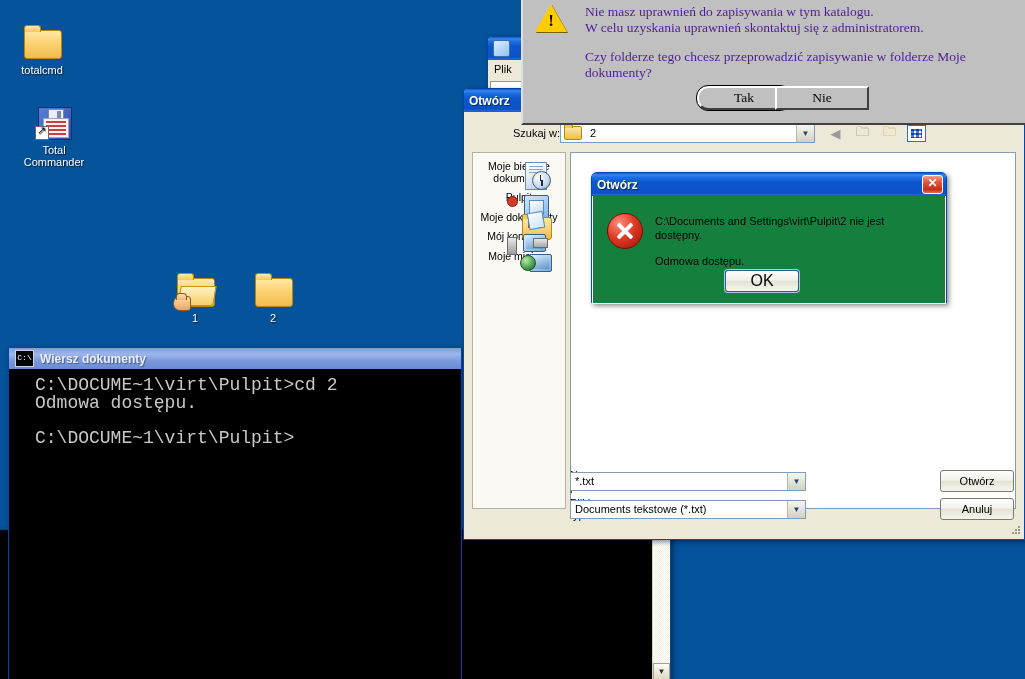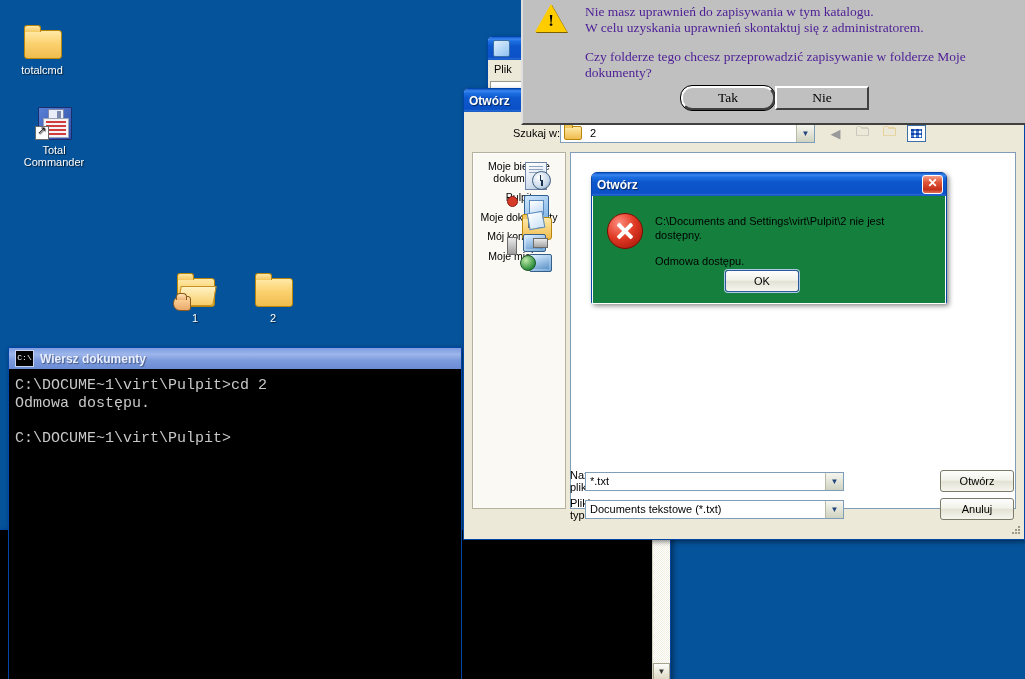--- a/index.html
+++ b/index.html
@@ -440,21 +440,21 @@
     border: 1px solid #7f9db9;
   }
   .bottom-fields {
     position: absolute;
     left: 0; top: 358px;
     width: 100%;
     font-size: 11px;
   }
   .bf-row { display: flex; align-items: center; height: 22px; margin-bottom: 6px; }
   .bf-row .lbl { width: 100px; padding-left: 106px; box-sizing: border-box; }
-  .bf-row .combo { width: 259px; margin-left: 15px; }
+  .bf-row .combo { width: 236px; }
   .xp-btn {
     width: 74px; height: 22px;
     background: linear-gradient(180deg,#fdfdfd 0%,#f2f2ea 45%,#e3e2d4 52%,#f6f6ef 100%);
     border: 1px solid #7b7b6a;
     border-radius: 3px;
     font-size: 11px;
     color: #000;
     font-family: "Liberation Sans", sans-serif;
     cursor: pointer;
     padding: 0;
@@ -518,21 +518,21 @@
     line-height: 14px;
   }
   .err-text .l2 { margin-top: 12px; }
   .ok-btn {
     position: absolute;
     left: 132px; top: 74px;
     width: 74px; height: 22px;
     background: linear-gradient(180deg,#fdfdfd 0%,#f2f2ea 45%,#e3e2d4 52%,#f6f6ef 100%);
     border: 1px solid #2c5b9a;
     border-radius: 3px;
-    font-size: 11px;
+    font-size: 16px;
     cursor: pointer;
     box-shadow: 0 0 0 1px #b0c8e8;
     font-family: "Liberation Sans", sans-serif;
     padding: 0;
   }
 
   
   .console {
     position: absolute;
     background: #000000;
@@ -557,25 +557,26 @@
     color: #ffffff;
     font-size: 8px;
     font-family: "Liberation Mono", monospace;
     line-height: 14px;
     text-align: center;
     margin-right: 6px;
     font-weight: normal;
   }
   .console .c-body {
     font-family: "Liberation Mono", monospace;
-    font-size: 15px;
+    font-size: 18px;
     color: #c8c8c8;
     line-height: 17.5px;
     padding: 8px 6px 0 6px;
     white-space: pre;
+    margin-left: 20px;
   }
   #console-1 { left: 8px; top: 347px; width: 452px; height: 332px; }
   #console-2 { left: 0px; top: 529px; width: 670px; height: 150px; border-left:none; }
   #console-2 .c-body { height: 100%; }
   .vscroll {
     position: absolute;
     right: 0px; top: 0px;
     width: 17px; bottom: 0px;
     background:
       repeating-conic-gradient(#f1efe2 0% 25%, #ffffff 0% 50%) 0 0/2px 2px;
@@ -774,17 +775,17 @@
   <div id="classic-dialog">
     <div class="warn-icon">
       <div class="tri"></div>
     </div>
     <div class="msg">
       <div>Nie masz uprawnień do zapisywania w tym katalogu.</div>
       <div>W celu uzyskania uprawnień skontaktuj się z administratorem.</div>
       <div class="gap"></div>
       <div>Czy folderze tego chcesz przeprowadzić zapisywanie w folderze Moje dokumenty?</div>
     </div>
-    <button class="classic-btn default" style="left:158px; top:120px;border-radius:11px;">Tak</button>
+    <button class="classic-btn default" style="left:174px; top:120px;border-radius:11px;">Tak</button>
     <button class="classic-btn" style="left:252px; top:120px;">Nie</button>
   </div>
 
 </div>
 
 </body></html>

